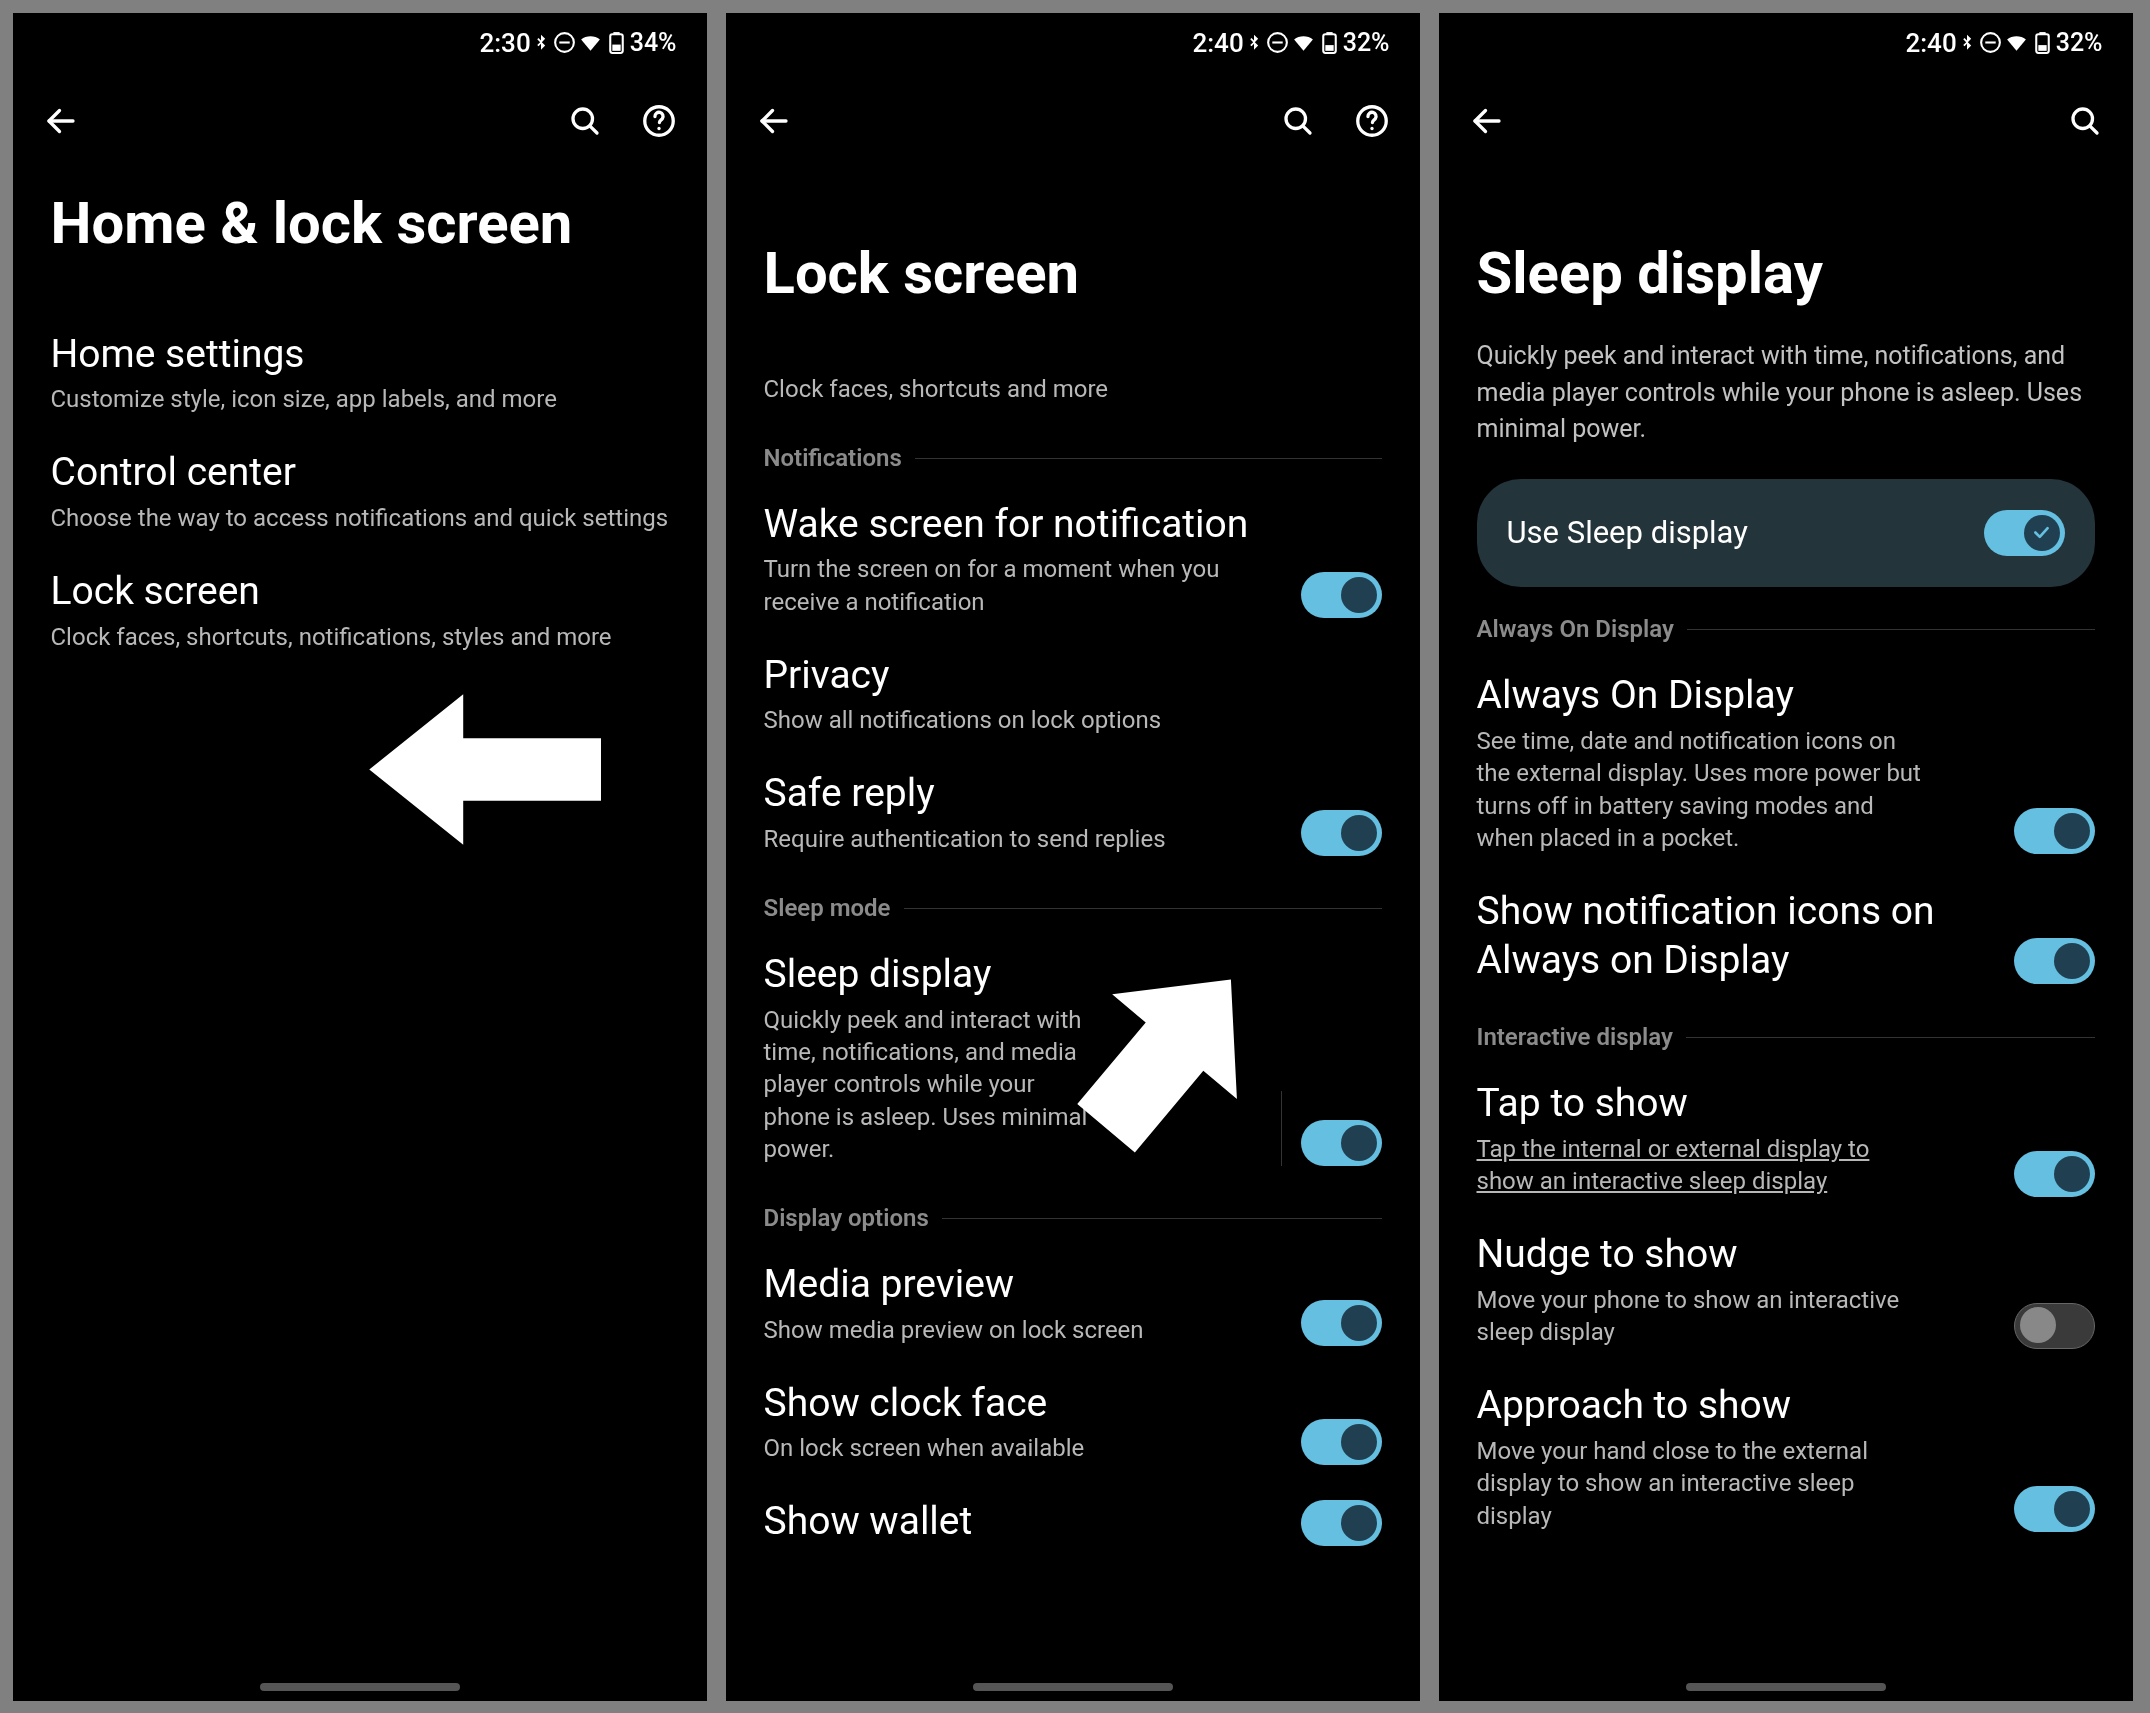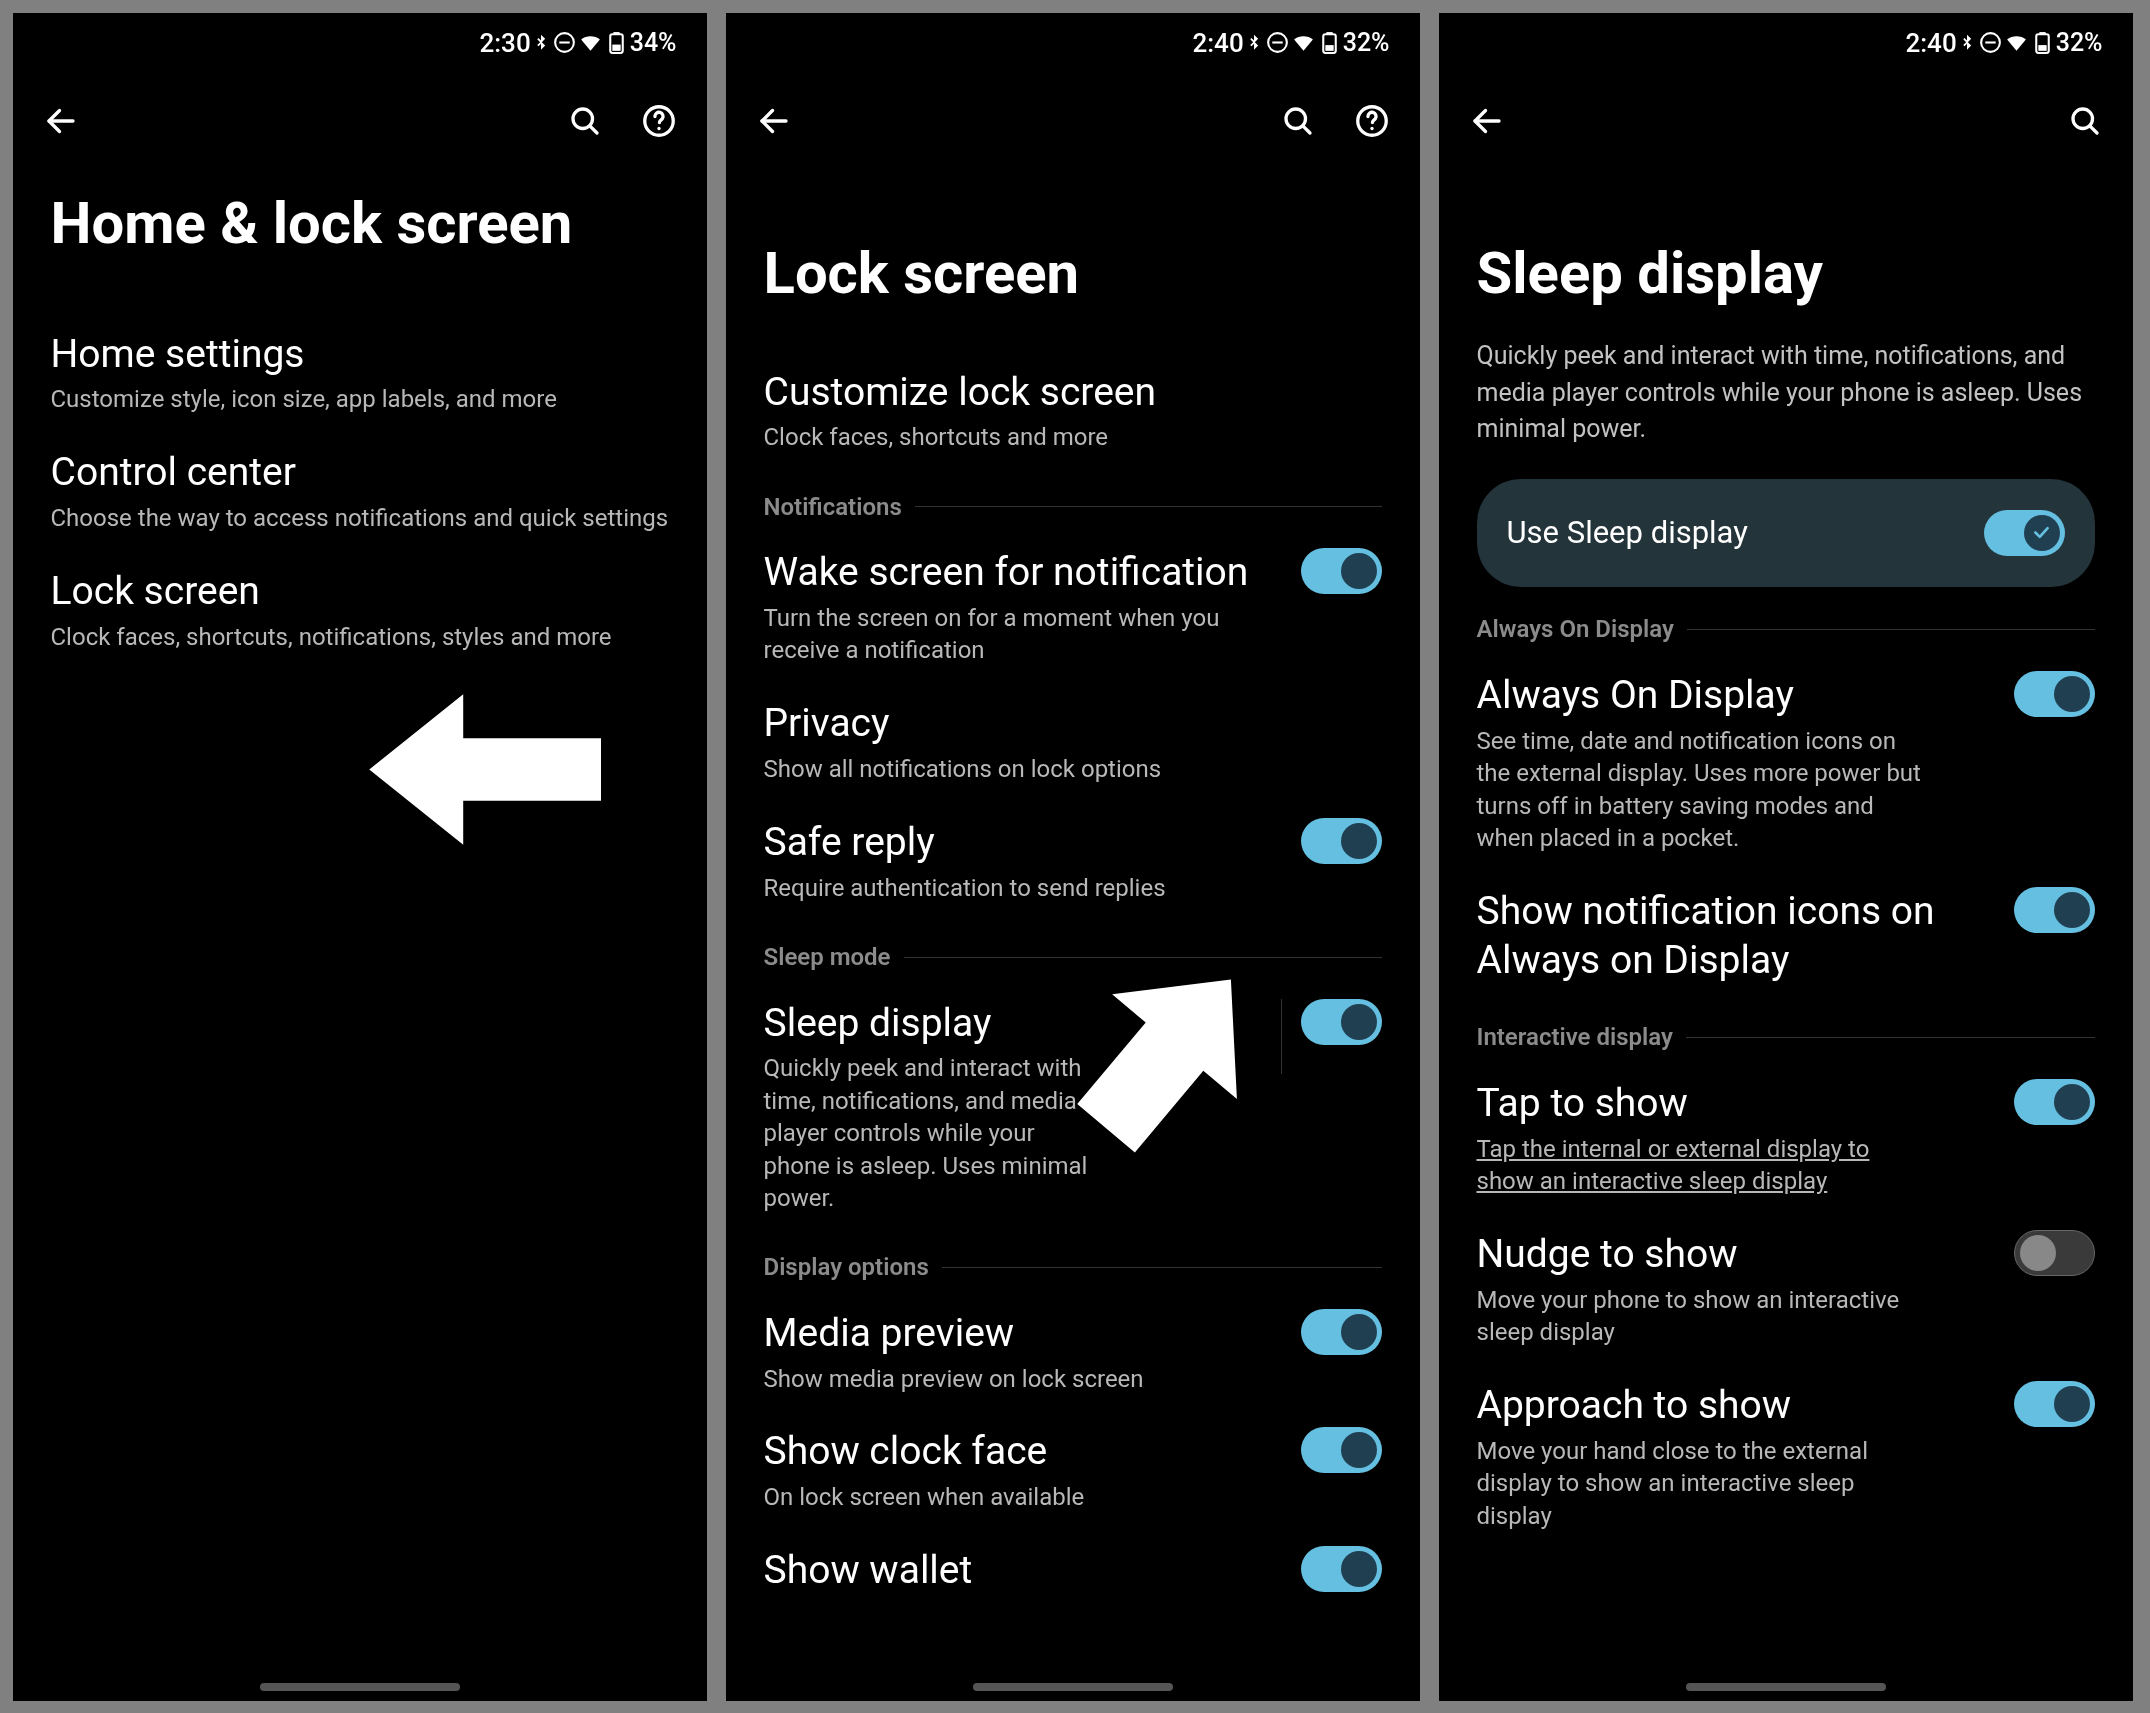--- a/index.html
+++ b/index.html
@@ -33,21 +33,21 @@
   
   .big-title{
     font-size:58px;font-weight:700;line-height:1.18;
     padding:25px 38px 56px 38px;
   }
   
   .content{flex:1;overflow:hidden;padding:0 38px;}
   .item{padding:16.3px 0;}
   .item .t{font-size:39px;font-weight:400;line-height:1.25;}
   .item .s{font-size:24px;color:#b8b8b8;line-height:1.35;margin-top:5px;}
-  .row{display:flex;align-items:flex-start;gap:19px;}
+  .row{display:flex;align-items:flex-end;gap:19px;}
   .row .txt{flex:1;}
   .section-head{
     display:flex;align-items:center;gap:13px;
     color:#8b8b8b;font-size:24px;font-weight:600;
     padding:22.5px 0 11.3px 0;
   }
   .section-head .line{flex:1;height:0.6px;background:#333;}
   
   .toggle{width:81px;height:46px;border-radius:25px;position:relative;flex:0 0 auto;}
   .toggle .knob{width:36px;height:36px;border-radius:50%;position:absolute;top:5px;}
@@ -206,21 +206,20 @@
             <circle cx="12" cy="12" r="9.5"></circle>
             <path d="M9.3 9a2.7 2.7 0 115 1.3c-.5 1-2 1.2-2 2.7" stroke-linecap="round"></path>
             <circle cx="12" cy="17" r="1.1" fill="#fff" stroke="none"></circle>
           </svg>
         </span>
     </div>
   </div>
   <div class="big-title" style="padding-top:75px;padding-bottom:44px;">Lock screen</div>
   <div class="content">
     <div class="item">
-      <div class="t">Customize lock screen</div>
       <div class="s">Clock faces, shortcuts and more</div>
     </div>
 
     <div class="section-head">
         <span>Notifications</span>
         <span class="line"></span>
       </div>
     <div class="item row">
       <div class="txt">
           <div class="t">Wake screen for notification</div>

